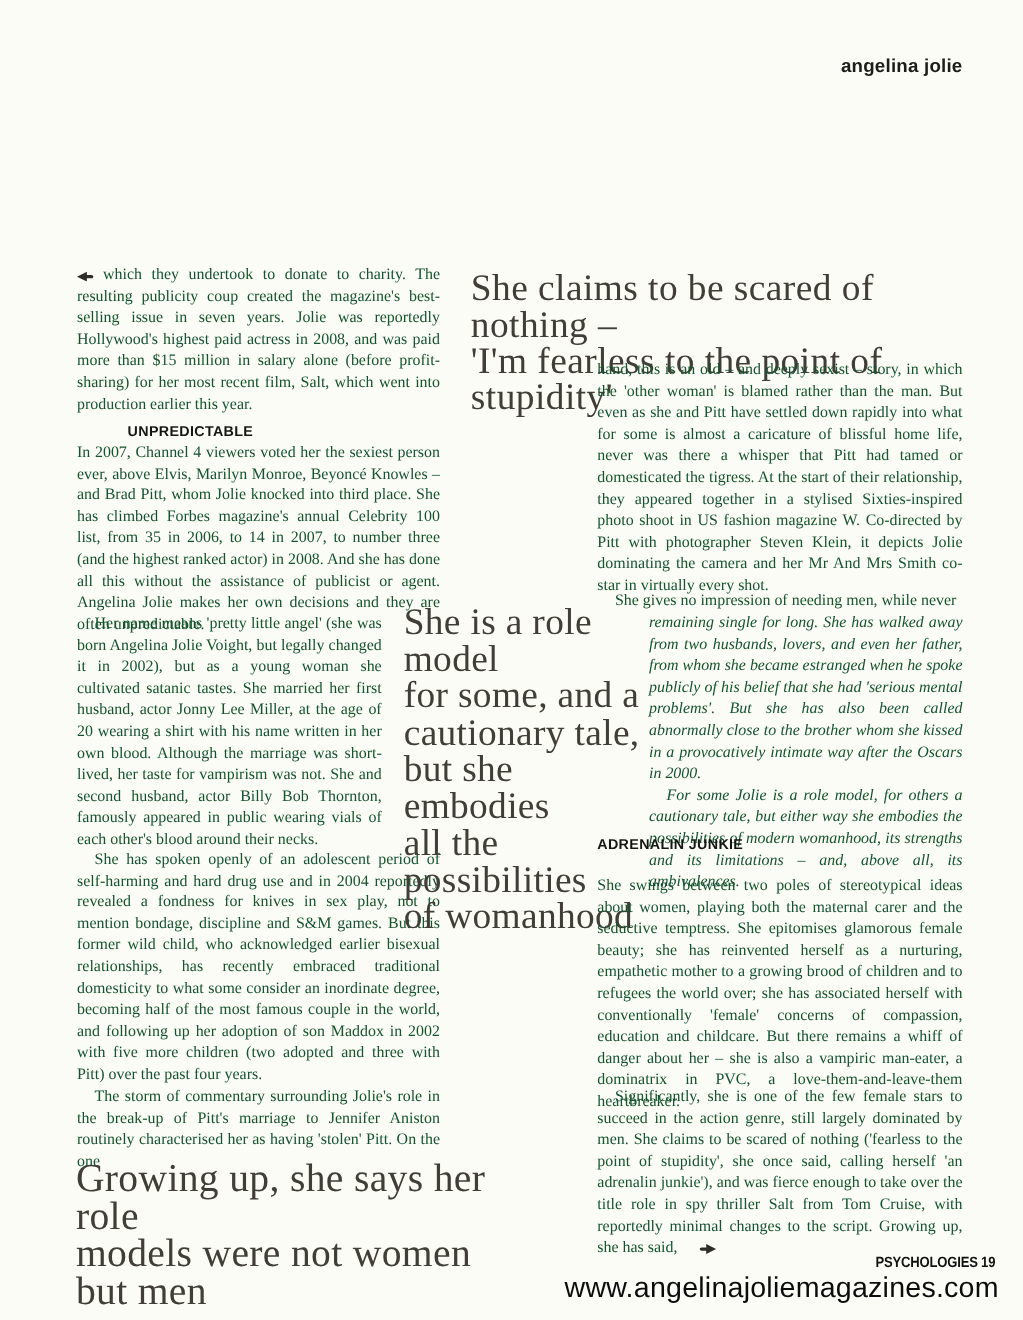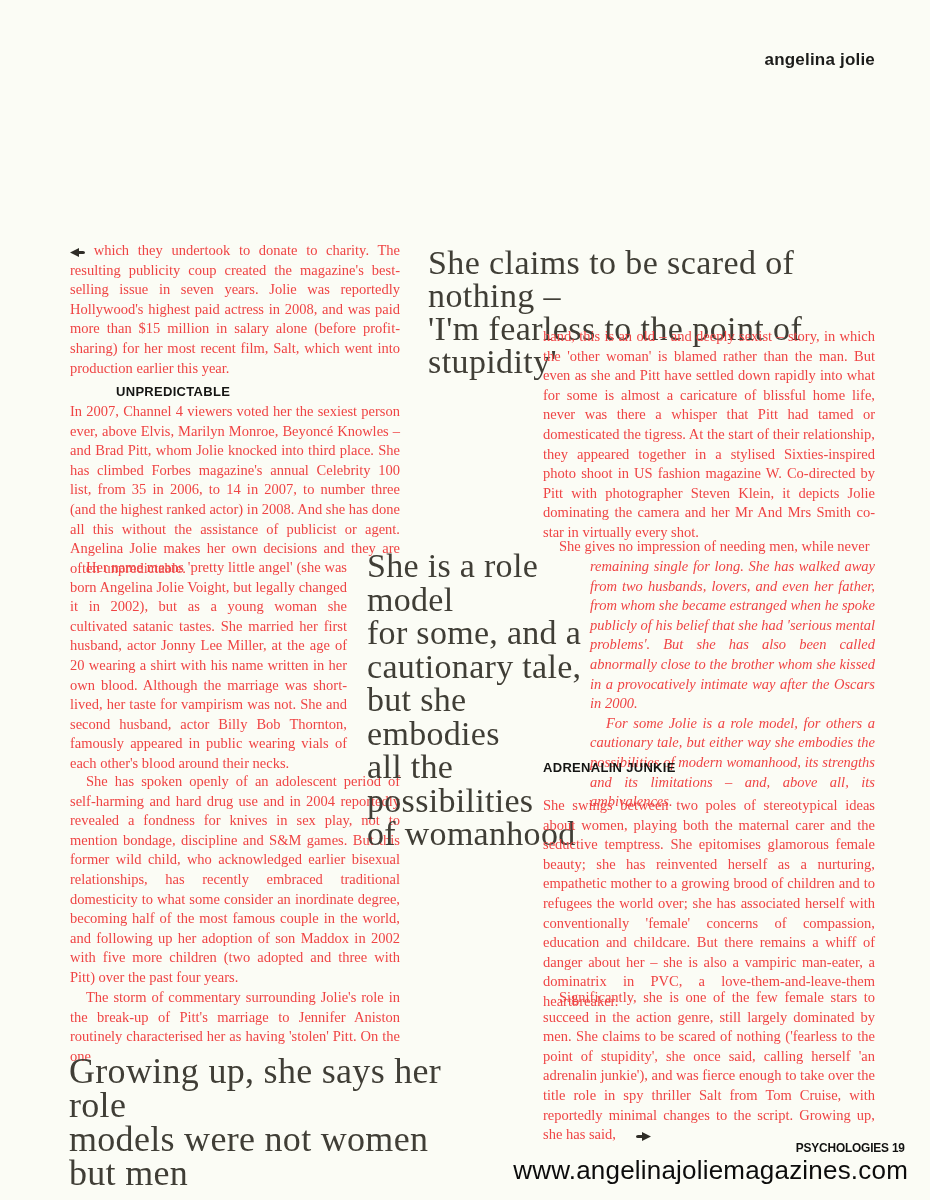--- a/index.html
+++ b/index.html
@@ -23,21 +23,21 @@
     font-size: 17px;
     color: #1c1c1a;
     letter-spacing: 0.2px;
   }
 
   .body-text {
     font-size: 14.5px;
     line-height: 19.6px;
     text-align: justify;
     margin: 0;
-    color: #ef4444;
+    color: #14532d;
   }
   .indent { text-indent: 16px; }
 
   .col-left   { left: 70px;  width: 330px; }
   .col-left-narrow { left: 70px; width: 277px; }
   .col-right  { left: 543px; width: 332px; }
   .col-right-narrow { left: 590px; width: 285px; }
 
   .section-heading {
     font-family: "Liberation Sans", sans-serif;

